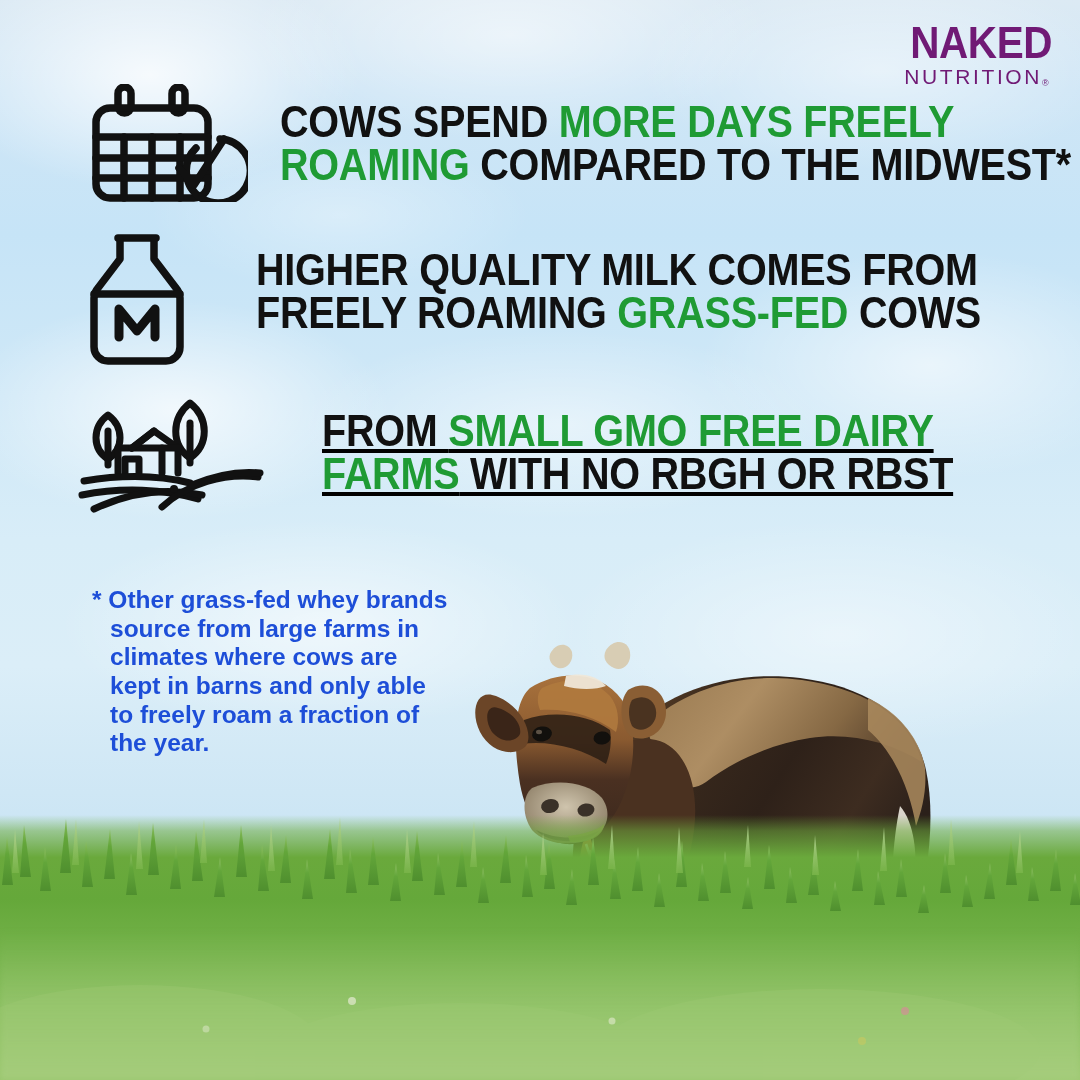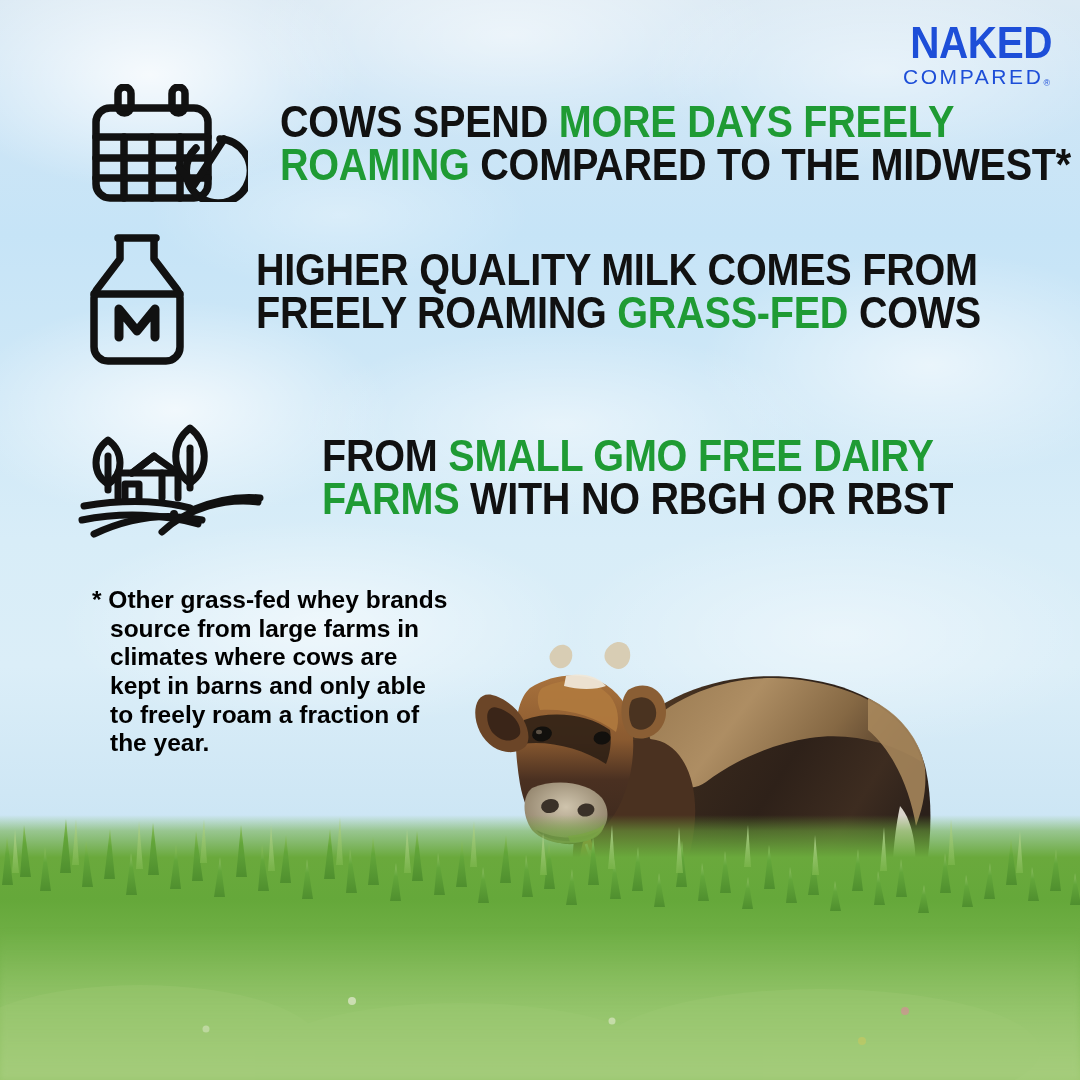--- a/index.html
+++ b/index.html
@@ -43,21 +43,21 @@
   .c4 { left:-40px;  top:300px;  width:430px; height:220px; opacity:.75; }
   .c5 { left:300px;  top:330px;  width:520px; height:190px; opacity:.5; }
   .c6 { left:700px;  top:250px;  width:460px; height:230px; opacity:.6; }
   .c7 { left:60px;   top:520px;  width:520px; height:210px; opacity:.6; }
   .c8 { left:560px;  top:520px;  width:560px; height:230px; opacity:.45; }
   .c9 { left:150px;  top:140px;  width:380px; height:150px; opacity:.35; }
 
   
   .logo {
     position:absolute; right:28px; top:22px;
-    text-align:center; color:#1d4ed8;
+    text-align:center; color:#701a75;
   }
   .logo-main {
     font-family:"Liberation Sans Narrow","Liberation Sans", sans-serif;
     font-weight:bold; font-size:44px; line-height:.96;
     letter-spacing:-0.5px;
     transform:scaleX(.92); transform-origin:right center;
     white-space:nowrap;
   }
   .logo-sub {
     font-family:"Liberation Sans", sans-serif;
@@ -65,21 +65,21 @@
     letter-spacing:2.6px; white-space:nowrap;
     margin-top:1px; padding-left:3px;
   }
   .logo-sub sup { font-size:9px; letter-spacing:0; vertical-align:-2px; }
 
   
   .rows { position:absolute; left:0; top:0; width:1080px; }
   .row { position:absolute; display:flex; align-items:flex-start; }
   .row-1 { left:78px; top:84px;  }
   .row-2 { left:78px; top:232px; }
-  .row-3 { left:70px; top:420px; }
+  .row-3 { left:70px; top:395px;text-decoration:underline; }
 
   .icon-wrap {
     flex:0 0 auto;
     display:flex; align-items:flex-start; justify-content:center;
   }
   .icon-wrap svg { display:block; }
 
   .headline {
     font-family:"Liberation Sans Narrow","Liberation Sans", sans-serif;
     font-weight:bold;
@@ -94,21 +94,21 @@
   .headline .g { color:#1f9b34; }
 
   .row-1 .headline { margin-left:32px; margin-top:16px; }
   .row-2 .headline { margin-left:60px; margin-top:16px; }
   .row-3 .headline { margin-left:52px; margin-top:14px; }
 
   
   .footnote {
     position:absolute; left:92px; top:586px;
     width:360px;
-    color:#000000;
+    color:#1d4ed8;
     font-family:"Liberation Sans", sans-serif;
     font-weight:bold;
     font-size:24.5px;
     line-height:1.17;
     text-indent:-18px;
     padding-left:18px;
   }
 
   
   .grass {
@@ -154,21 +154,21 @@
     <div class="cloud c9"></div>
     <div class="cloud c4"></div>
     <div class="cloud c5"></div>
     <div class="cloud c6"></div>
     <div class="cloud c7"></div>
     <div class="cloud c8"></div>
   </div>
 
   <div class="logo">
     <div class="logo-main">NAKED</div>
-    <div class="logo-sub"><span>COMPARED</span><sup>®</sup></div>
+    <div class="logo-sub"><span>NUTRITION</span><sup>®</sup></div>
   </div>
 
   <div class="rows">
 
     <div class="row row-1">
       <div class="icon-wrap">
         <svg width="170" height="118" viewBox="0 0 170 118" fill="none" stroke="#111" stroke-width="7.5" stroke-linecap="round" stroke-linejoin="round">
 
           <rect x="40" y="3" width="13" height="26" rx="6.5"></rect>
           <rect x="94" y="3" width="13" height="26" rx="6.5"></rect>

